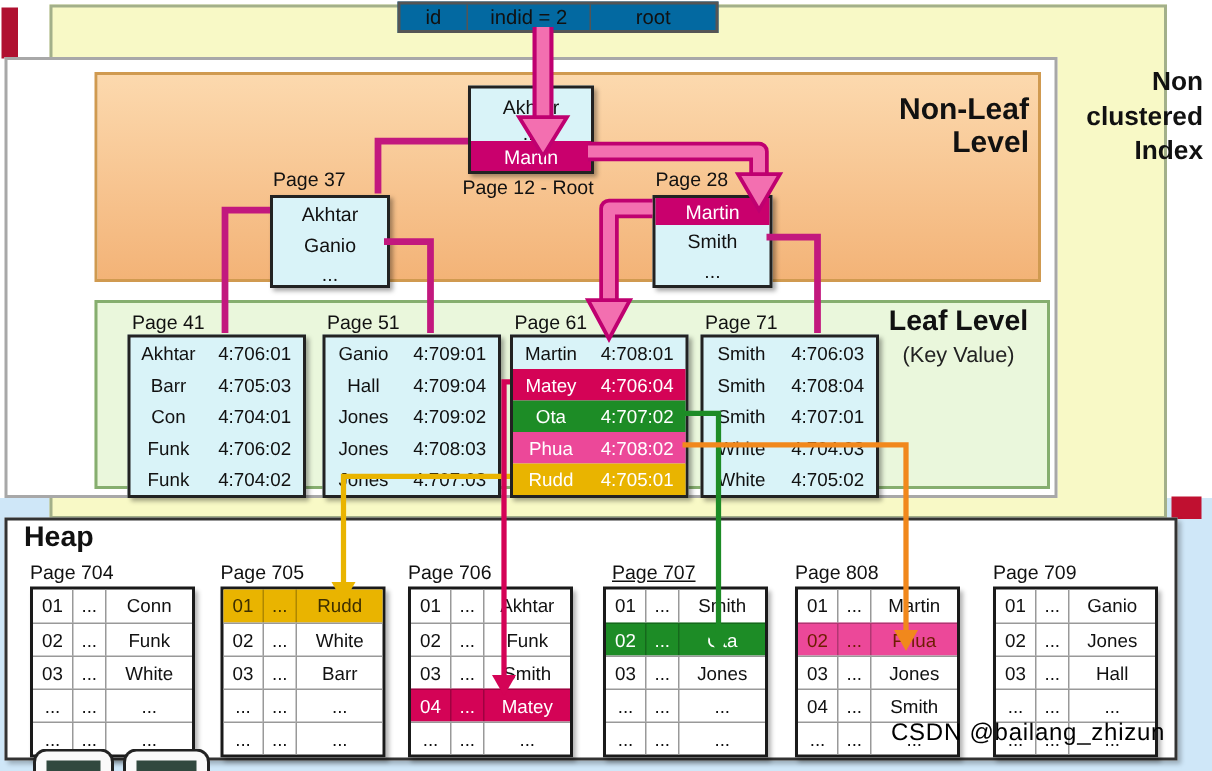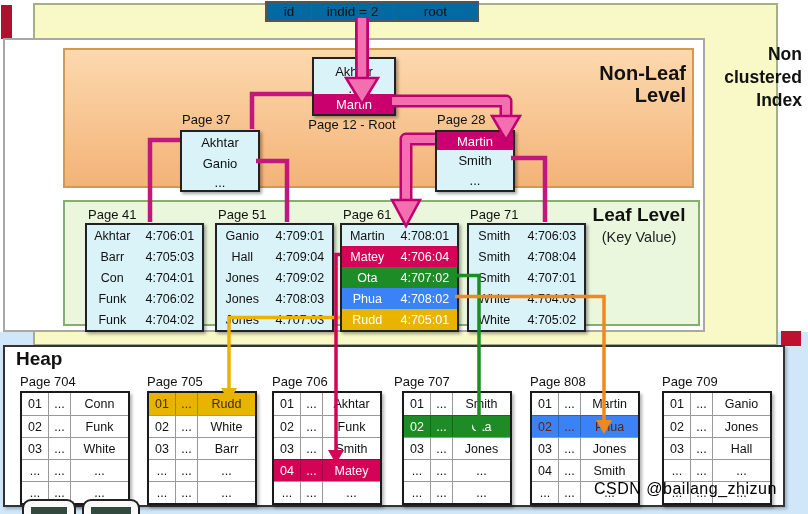--- a/index.html
+++ b/index.html
@@ -46,21 +46,21 @@
   .heaptbl{position:absolute;width:106px;background:#fff;border:2px solid #1a1a1a;box-sizing:content-box;
            box-shadow:2px 3px 3px rgba(0,0,0,.3);z-index:6;}
   .heaprow{display:grid;grid-template-columns:26px 22px 1fr;height:22px;font-size:12.5px;}
   .heaprow > span{display:flex;align-items:center;justify-content:center;border-left:1px solid #999;border-top:1px solid #999;}
   .heaprow > span:first-child{border-left:none;}
   .heaprow.first > span{border-top:none;}
   
   .hl-magenta{background:#c9006d;color:#fff;}
   .hl-crimson{background:#d40356;color:#fff;}
   .hl-green{background:#1d8c26;color:#fff;}
-  .hl-orange{background:#3b82f6;color:#fff;}
+  .hl-orange{background:#ec4899;color:#fff;}
   .hl-gold{background:#e9b400;color:#fff;}
   .heaprow.hl-gold{color:#3d2f00;}
   .heaprow.hl-orange{color:#6d1d00;}
   .heaprow.hl-crimson > span, .heaprow.hl-green > span,
   .heaprow.hl-gold > span, .heaprow.hl-orange > span{border-color:rgba(0,0,0,.25);}
   
   .tab{position:absolute;top:499px;height:16px;background:#fafafa;border:2px solid #222;border-bottom:none;
        border-radius:9px 9px 0 0;box-sizing:border-box;z-index:20;}
   .tabbar{position:absolute;top:507px;height:7px;background:#31493f;z-index:21;}
   
@@ -327,21 +327,21 @@
         <span>04</span>
         <span>...</span>
         <span>Matey</span>
       </div>
       <div class="heaprow">
         <span>...</span>
         <span>...</span>
         <span>...</span>
       </div>
     </div>
-    <div class="pagelbl" style="left: 394px; top: 374px;">Page 707</div>
+    <div class="pagelbl" style="left: 408px; top: 374px; text-decoration: underline;">Page 707</div>
     <div class="heaptbl" style="left: 402px; top: 391px;">
       <div class="heaprow first">
         <span>01</span>
         <span>...</span>
         <span>Smith</span>
       </div>
       <div class="heaprow hl-green">
         <span>02</span>
         <span>...</span>
         <span>Ota</span>

